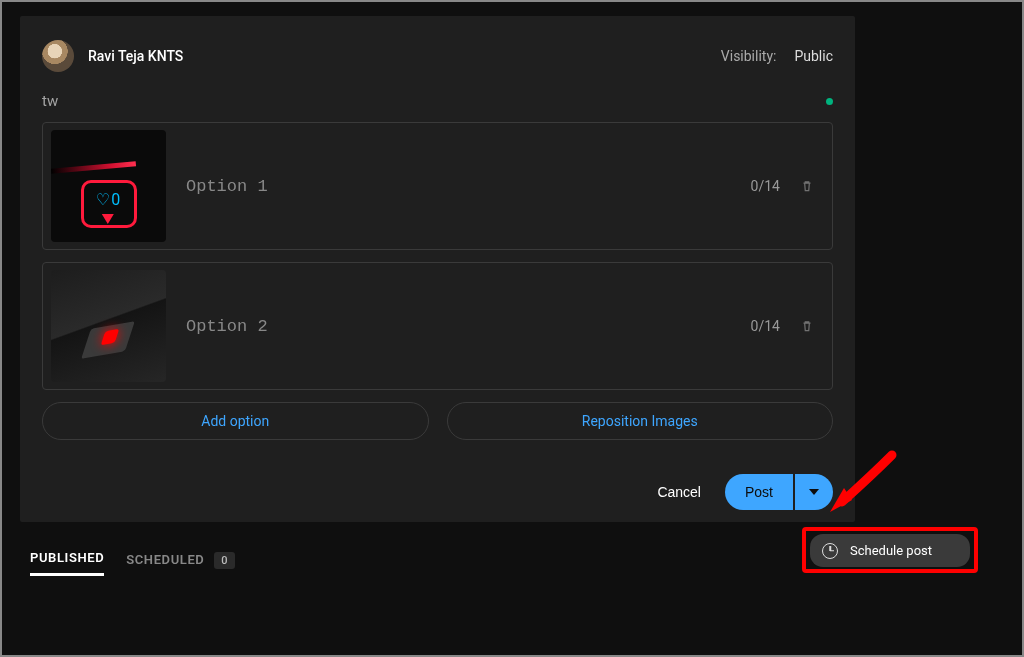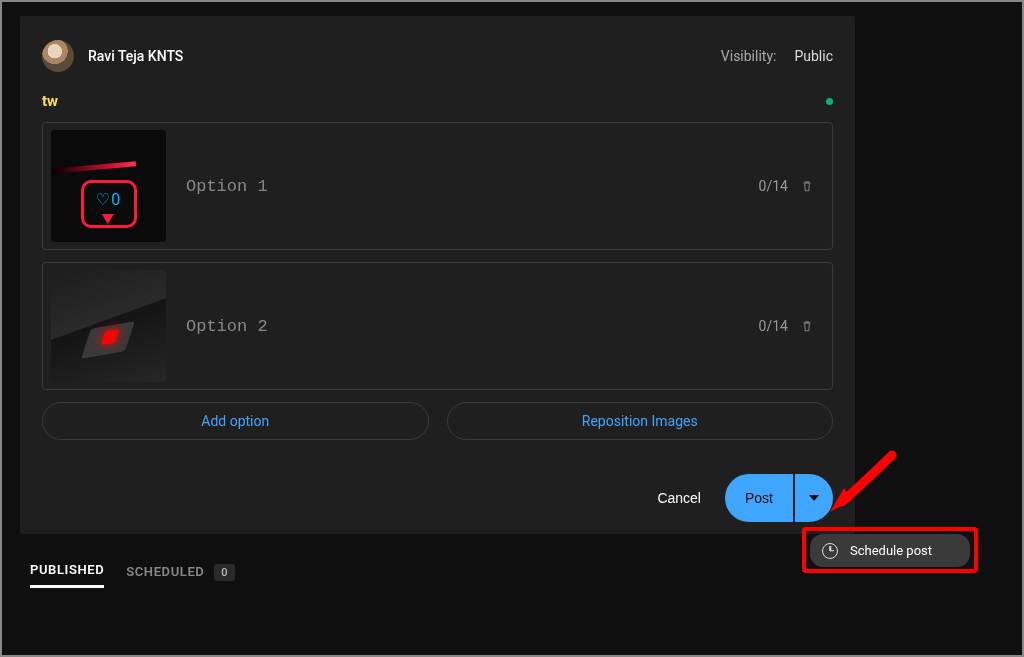--- a/index.html
+++ b/index.html
@@ -47,23 +47,22 @@
     }
     .visibility-value {
       color: #ddd;
     }
     .title-row {
       display: flex;
       align-items: center;
       margin-bottom: 12px;
     }
     .title-text {
-      color: #fde047;
+      color: #a3a3a3;
       font-size: 15px;
-      font-weight: bold;
     }
     .status-dot {
       margin-left: auto;
       width: 7px;
       height: 7px;
       border-radius: 50%;
       background: #00b37e;
     }
     .option-row {
       display: flex;
@@ -145,21 +144,21 @@
     }
     .option-label {
       color: #888;
       font-size: 17px;
       font-family: Liberation Mono, monospace;
     }
     .option-meta {
       margin-left: auto;
       display: flex;
       align-items: center;
-      gap: 12px;
+      gap: 20px;
     }
     .count {
       color: #999;
       font-size: 14px;
     }
     .trash {
       width: 14px;
       height: 16px;
       opacity: 0.6;
     }
@@ -189,21 +188,21 @@
     .cancel-btn {
       color: #fff;
       background: transparent;
       border: none;
       font-size: 14px;
       cursor: pointer;
     }
     .post-group {
       display: flex;
       align-items: stretch;
-      height: 48px;
+      height: 36px;
     }
     .post-btn {
       background: #3ea6ff;
       color: #0d0d0d;
       border: none;
       border-radius: 999px 0 0 999px;
       padding: 0 20px;
       font-size: 14px;
       font-weight: 500;
       cursor: pointer;

